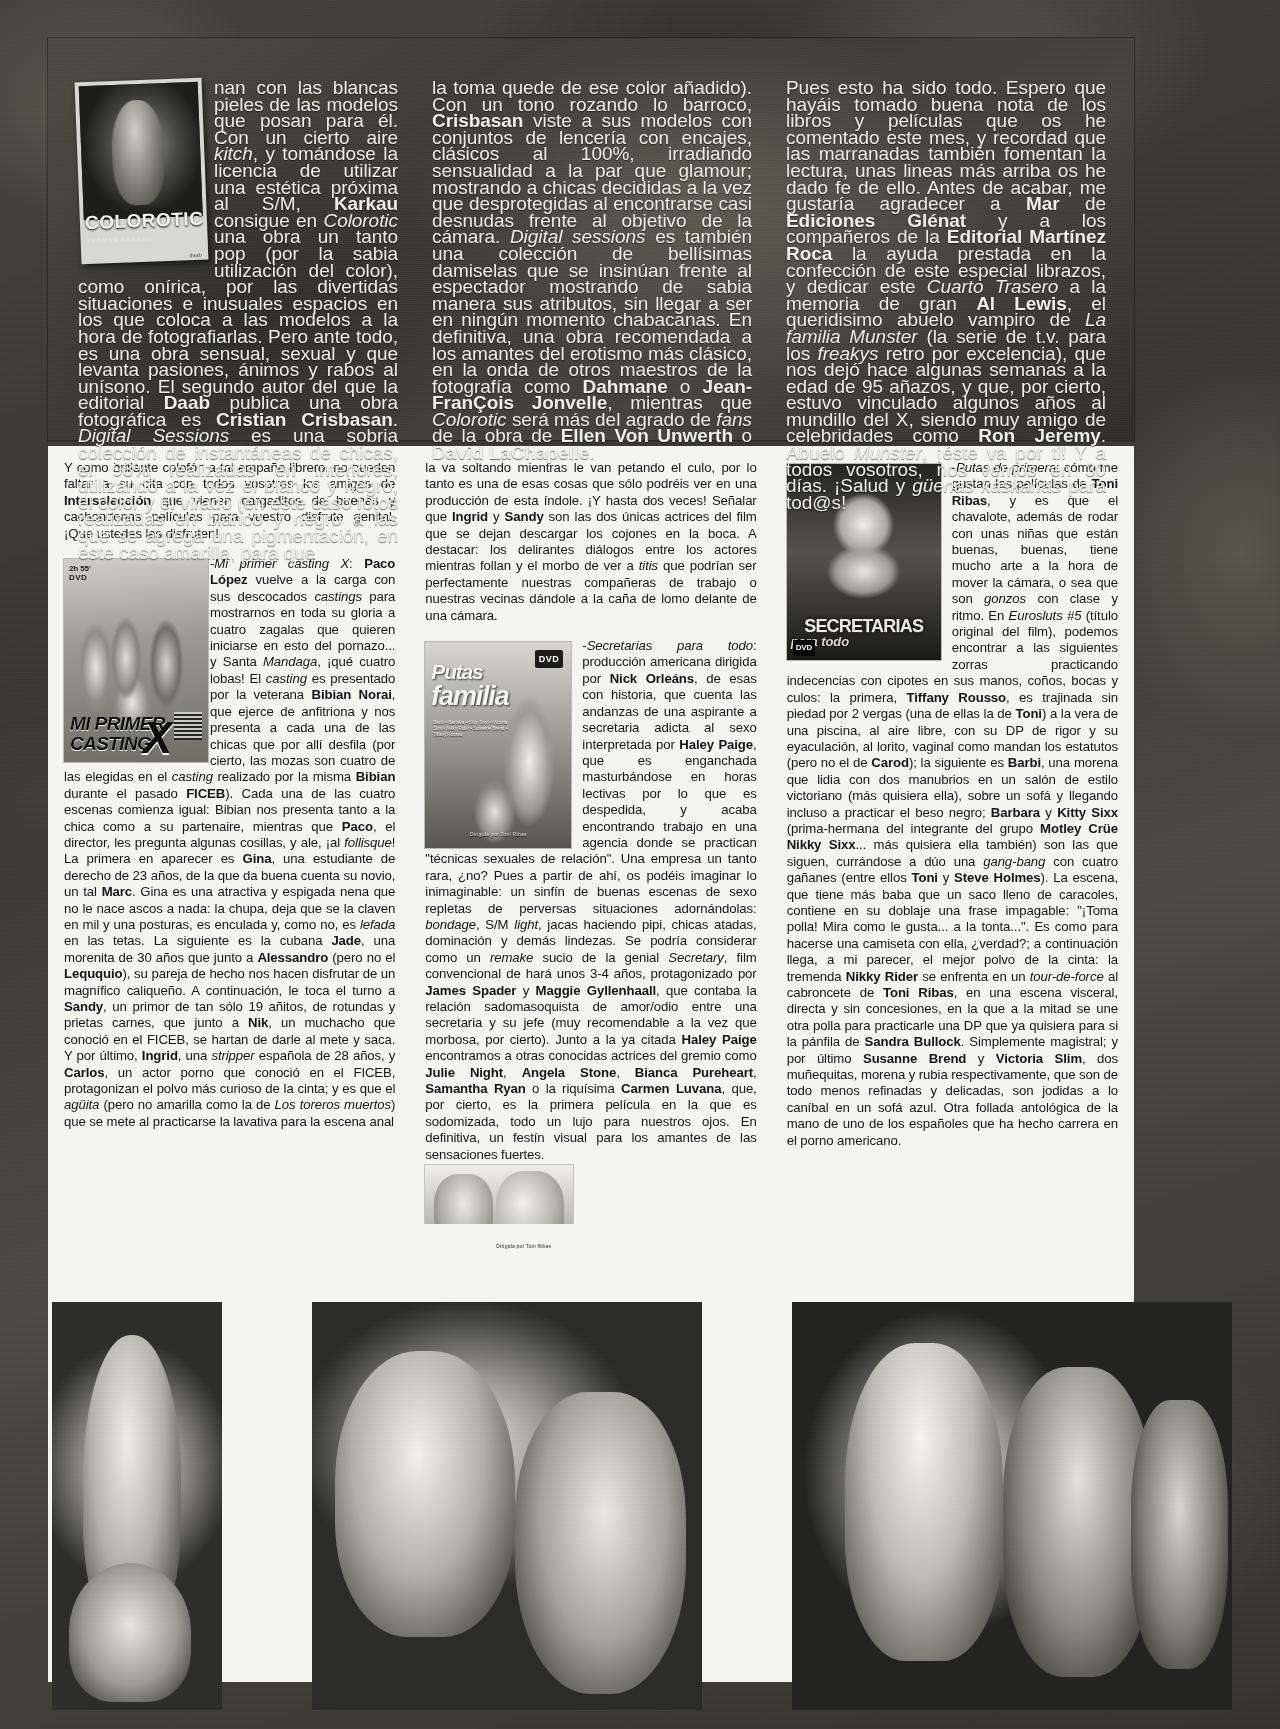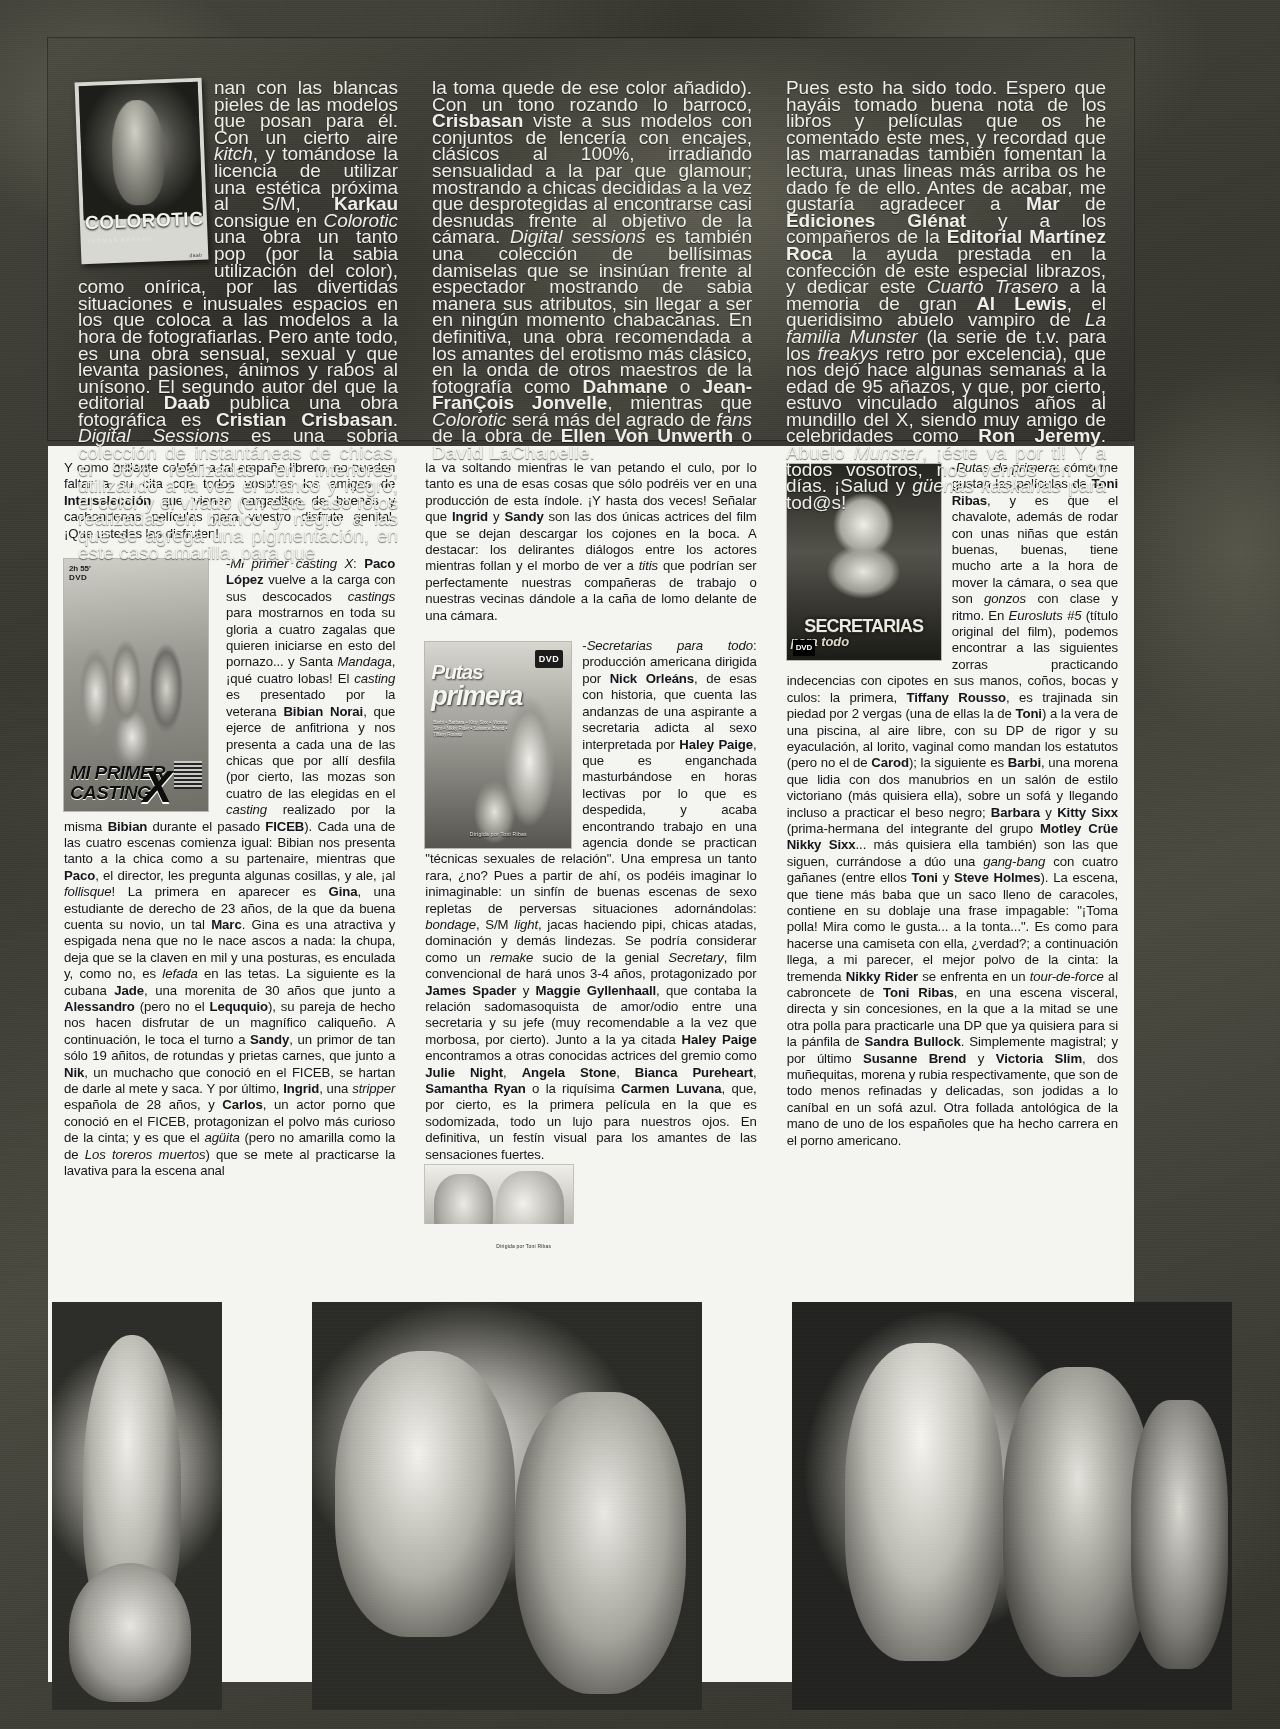--- a/index.html
+++ b/index.html
@@ -160,22 +160,22 @@
   .artcols i { font-style: italic; }
 
   
   .dvd {
     position: relative;
     overflow: hidden;
     box-shadow: 0 0 0 1px #b9b9b2;
   }
   #dvd-casting {
     float: left;
-    width: 144px; height: 252px;
-    margin: 3px 18px 2px 0;
+    width: 144px; height: 203px;
+    margin: 3px 2px 2px 0;
     background: linear-gradient(175deg, #cfcfc8 0%, #9b9b93 40%, #6e6e67 100%);
   }
   #dvd-casting .figs {
     position:absolute; inset: 18% 6% 18% 6%;
     background:
       radial-gradient(ellipse 22px 58px at 18% 55%, #e6e5df 0%, #8e8d85 60%, rgba(0,0,0,0) 78%),
       radial-gradient(ellipse 20px 54px at 42% 48%, #dedcd5 0%, #85847d 62%, rgba(0,0,0,0) 78%),
       radial-gradient(ellipse 22px 58px at 74% 52%, #d4d3cb 0%, #6f6e68 62%, rgba(0,0,0,0) 78%),
       radial-gradient(ellipse 26px 44px at 47% 82%, #e8e7e1 0%, #8b8a83 62%, rgba(0,0,0,0) 80%);
   }
@@ -477,21 +477,21 @@
           </p>
         </div>
 
         <div>
           <p>la va soltando mientras le van petando el culo, por lo tanto es una de esas cosas que sólo podréis ver en una producción de esta índole. ¡Y hasta dos veces! Señalar que <b>Ingrid</b> y <b>Sandy</b> son las dos únicas actrices del film que se dejan descargar los cojones en la boca. A destacar: los delirantes diálogos entre los actores mientras follan y el morbo de ver a <i>titis</i> que podrían ser perfectamente nuestras compañeras de trabajo o nuestras vecinas dándole a la caña de lomo delante de una cámara.</p>
           <p>
             <span class="dvd" id="dvd-putas">
               <span class="fig"></span>
               <span class="pdvd">DVD</span>
               <span class="pt1">Putas</span>
-              <span class="pt2">primera</span>
+              <span class="pt2">familia</span>
               <span class="pcast">Barbi • Barbara • Kitty Sixx • Victoria Slim • Nikky Rider • Susanne Brend • Tiffany Rousso</span>
               <span class="pcredit">Dirigida por Toni Ribas</span>
             </span>
             <span>-<i>Secretarias para todo</i>: producción americana dirigida por <b>Nick Orleáns</b>, de esas con historia, que cuenta las andanzas de una aspirante a secretaria adicta al sexo interpretada por <b>Haley Paige</b>, que es enganchada masturbándose en horas lectivas por lo que es despedida, y acaba encontrando trabajo en una agencia donde se practican "técnicas sexuales de relación". Una empresa un tanto rara, ¿no? Pues a partir de ahí, os podéis imaginar lo inimaginable: un sinfín de buenas escenas de sexo repletas de perversas situaciones adornándolas: <i>bondage</i>, S/M <i>light</i>, jacas haciendo pipi, chicas atadas, dominación y demás lindezas. Se podría considerar como un <i>remake</i> sucio de la genial <i>Secretary</i>, film convencional de hará unos 3-4 años, protagonizado por <b>James Spader</b> y <b>Maggie Gyllenhaall</b>, que contaba la relación sadomasoquista de amor/odio entre una secretaria y su jefe (muy recomendable a la vez que morbosa, por cierto). Junto a la ya citada <b>Haley Paige</b> encontramos a otras conocidas actrices del gremio como <b>Julie Night</b>, <b>Angela Stone</b>, <b>Bianca Pureheart</b>, <b>Samantha Ryan</b> o la riquísima <b>Carmen Luvana</b>, que, por cierto, es la primera película en la que es sodomizada, todo un lujo para nuestros ojos. En definitiva, un festín visual para los amantes de las sensaciones fuertes.</span>
           </p>
           <span class="dvd" id="inset-photo">
             <span class="credit">Dirigida por Toni Ribas</span>
           </span>
         </div>
 

